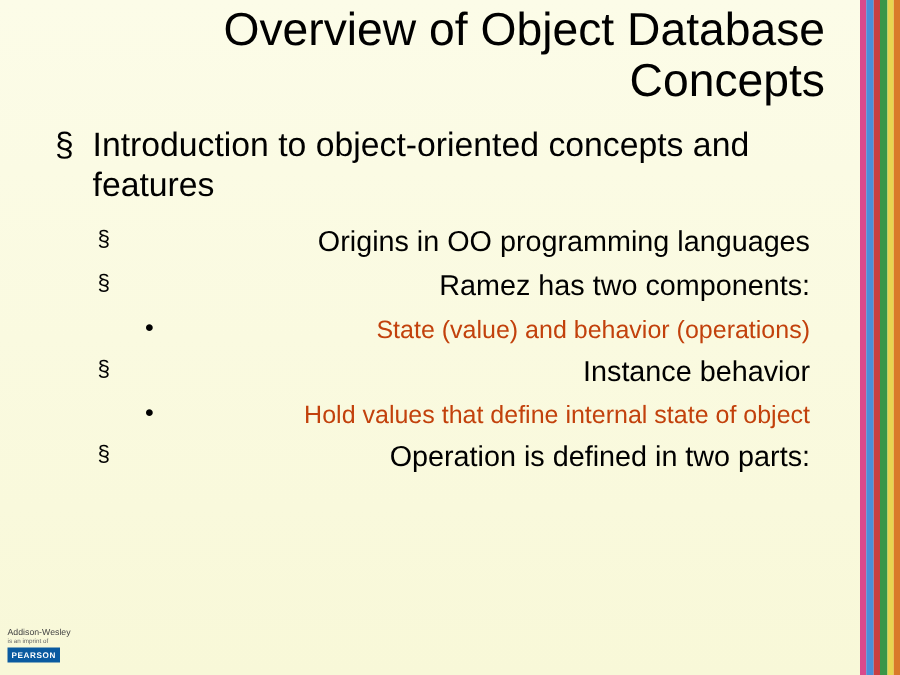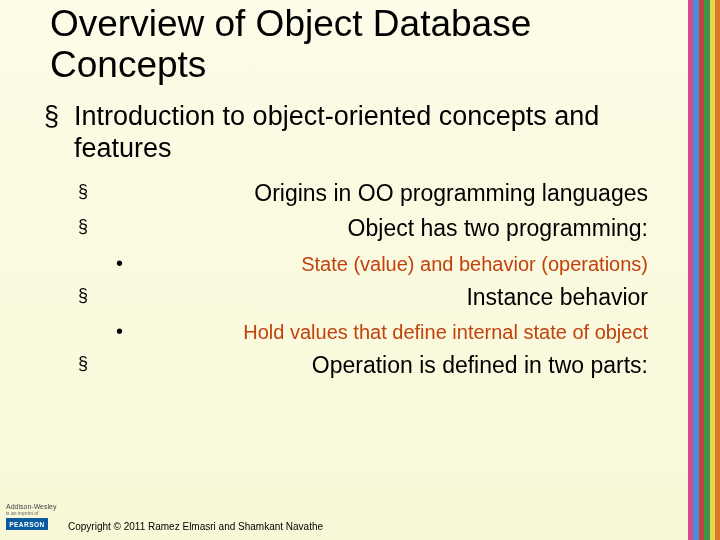--- a/index.html
+++ b/index.html
@@ -30,21 +30,21 @@
     position: absolute;
     left: 0;
     top: 0;
     right: 32px;
     bottom: 40px;
     padding: 4px 0 0 0;
   }
   h1 {
     font-size: 37px;
     font-weight: normal;
-    text-align: left;
+    text-align: right;
     color: #000;
     line-height: 1.1;
     margin: 0 28px 16px 50px;
   }
   .l1 {
     list-style: none;
     margin: 0 40px 0 44px;
   }
   .l1 > li {
     position: relative;
@@ -163,21 +163,21 @@
   <h1>Overview of Object Database Concepts</h1>
 
   <ul class="l1">
     <li>
       <span>Introduction to object-oriented concepts and features</span>
       <ul class="l2">
         <li>
           <span>Origins in OO programming languages</span>
         </li>
         <li>
-          <span>Object has two programming:</span>
+          <span>Ramez has two components:</span>
           <ul class="l3">
             <li>
               <span>State (value) and behavior (operations)</span>
             </li>
           </ul>
         </li>
         <li>
           <span>Instance behavior</span>
           <ul class="l3">
             <li>
@@ -192,14 +192,13 @@
     </li>
   </ul>
 </div>
 
 <div class="footer">
   <div class="logo">
     <div class="logo-top">Addison-Wesley</div>
     <div class="logo-sub">is an imprint of</div>
     <div class="logo-box">PEARSON</div>
   </div>
-  <div class="copyright">Copyright © 2011 Ramez Elmasri and Shamkant Navathe</div>
 </div>
 
 </body></html>

